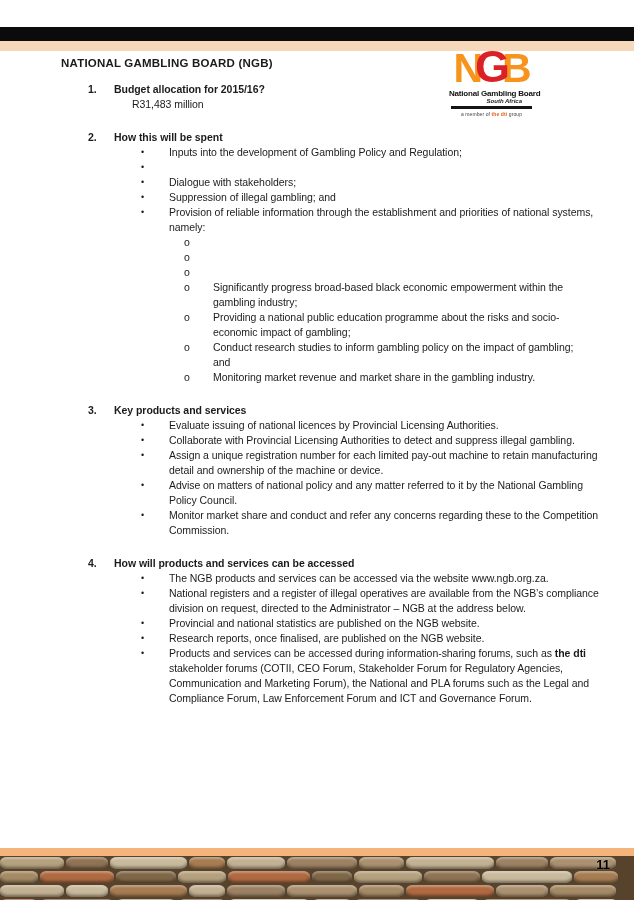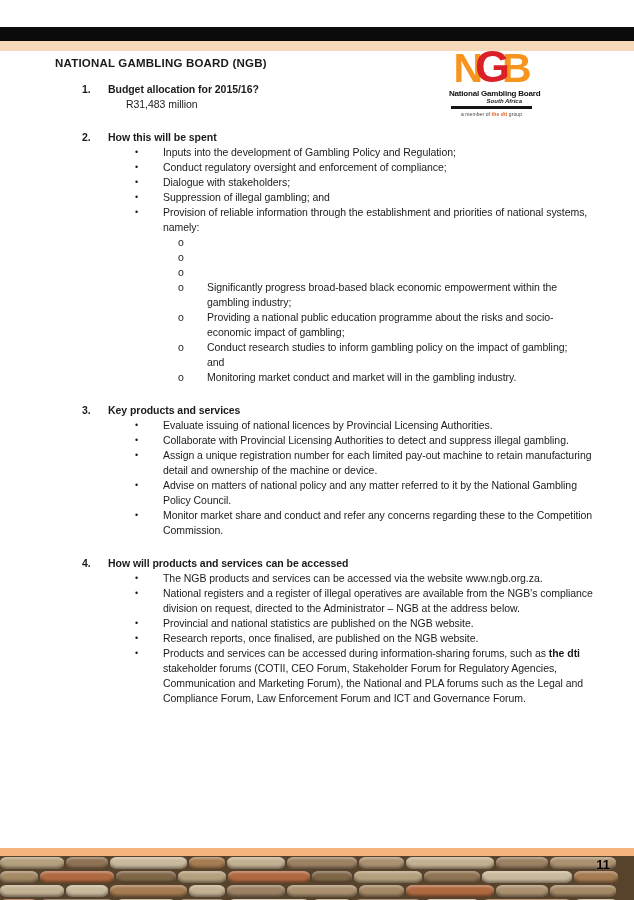--- a/index.html
+++ b/index.html
@@ -3,21 +3,21 @@
 <meta charset="utf-8">
 <style>
   html,body{margin:0;padding:0;background:#e8e8e8;}
   .sheet{position:relative;width:634px;height:900px;background:#ffffff;overflow:hidden;
          font-family:"Liberation Sans",sans-serif;color:#1b1b1b;}
   
   .bar-white{height:27px;background:#ffffff;}
   .bar-black{height:14px;background:#0b0b0b;}
   .bar-peach{height:10px;background:#f6d8ba;}
   
-  .content{position:absolute;left:55px;top:51px;width:525px;}
+  .content{position:absolute;left:61px;top:51px;width:525px;}
   .doc-title{font-size:11.5px;font-weight:bold;margin:6px 0 0 0;letter-spacing:.2px;}
   .sec{margin-top:18px;font-size:10.5px;line-height:15px;letter-spacing:-0.05px;}
   .sec:first-of-type{margin-top:13px;}
   .sec-row{display:flex;}
   .num{flex:0 0 26px;margin-left:27px;font-weight:bold;}
   .head{font-weight:bold;}
   .sec-body{margin-left:71px;}
   .bul{display:flex;}
   .bul .bm{flex:0 0 28px;margin-left:80px;font-size:9px;line-height:15px;}
   .bul .bt{flex:1;margin-right:-14px;}
@@ -82,21 +82,20 @@
         <span class="num">2.</span>
         <span class="head">How this will be spent</span>
       </div>
 
       <div class="bul">
         <span class="bm">•</span>
         <span class="bt">Inputs into the development of Gambling Policy and Regulation;</span>
       </div>
       <div class="bul">
         <span class="bm">•</span>
-        <span class="bt">Conduct regulatory oversight and enforcement of compliance;</span>
       </div>
       <div class="bul">
         <span class="bm">•</span>
         <span class="bt">Dialogue with stakeholders;</span>
       </div>
       <div class="bul">
         <span class="bm">•</span>
         <span class="bt">Suppression of illegal gambling; and</span>
       </div>
       <div class="bul">
@@ -120,21 +119,21 @@
       <div class="sub">
         <span class="bm">o</span>
         <span class="bt">Providing a national public education programme about the risks and socio-economic impact of gambling;</span>
       </div>
       <div class="sub">
         <span class="bm">o</span>
         <span class="bt">Conduct research studies to inform gambling policy on the impact of gambling; and</span>
       </div>
       <div class="sub">
         <span class="bm">o</span>
-        <span class="bt">Monitoring market conduct and market will in the gambling industry.</span>
+        <span class="bt">Monitoring market revenue and market share in the gambling industry.</span>
       </div>
     </section>
 
     <section class="sec">
       <div class="sec-row">
         <span class="num">3.</span>
         <span class="head">Key products and services</span>
       </div>
       <div class="bul">
         <span class="bm">•</span>

